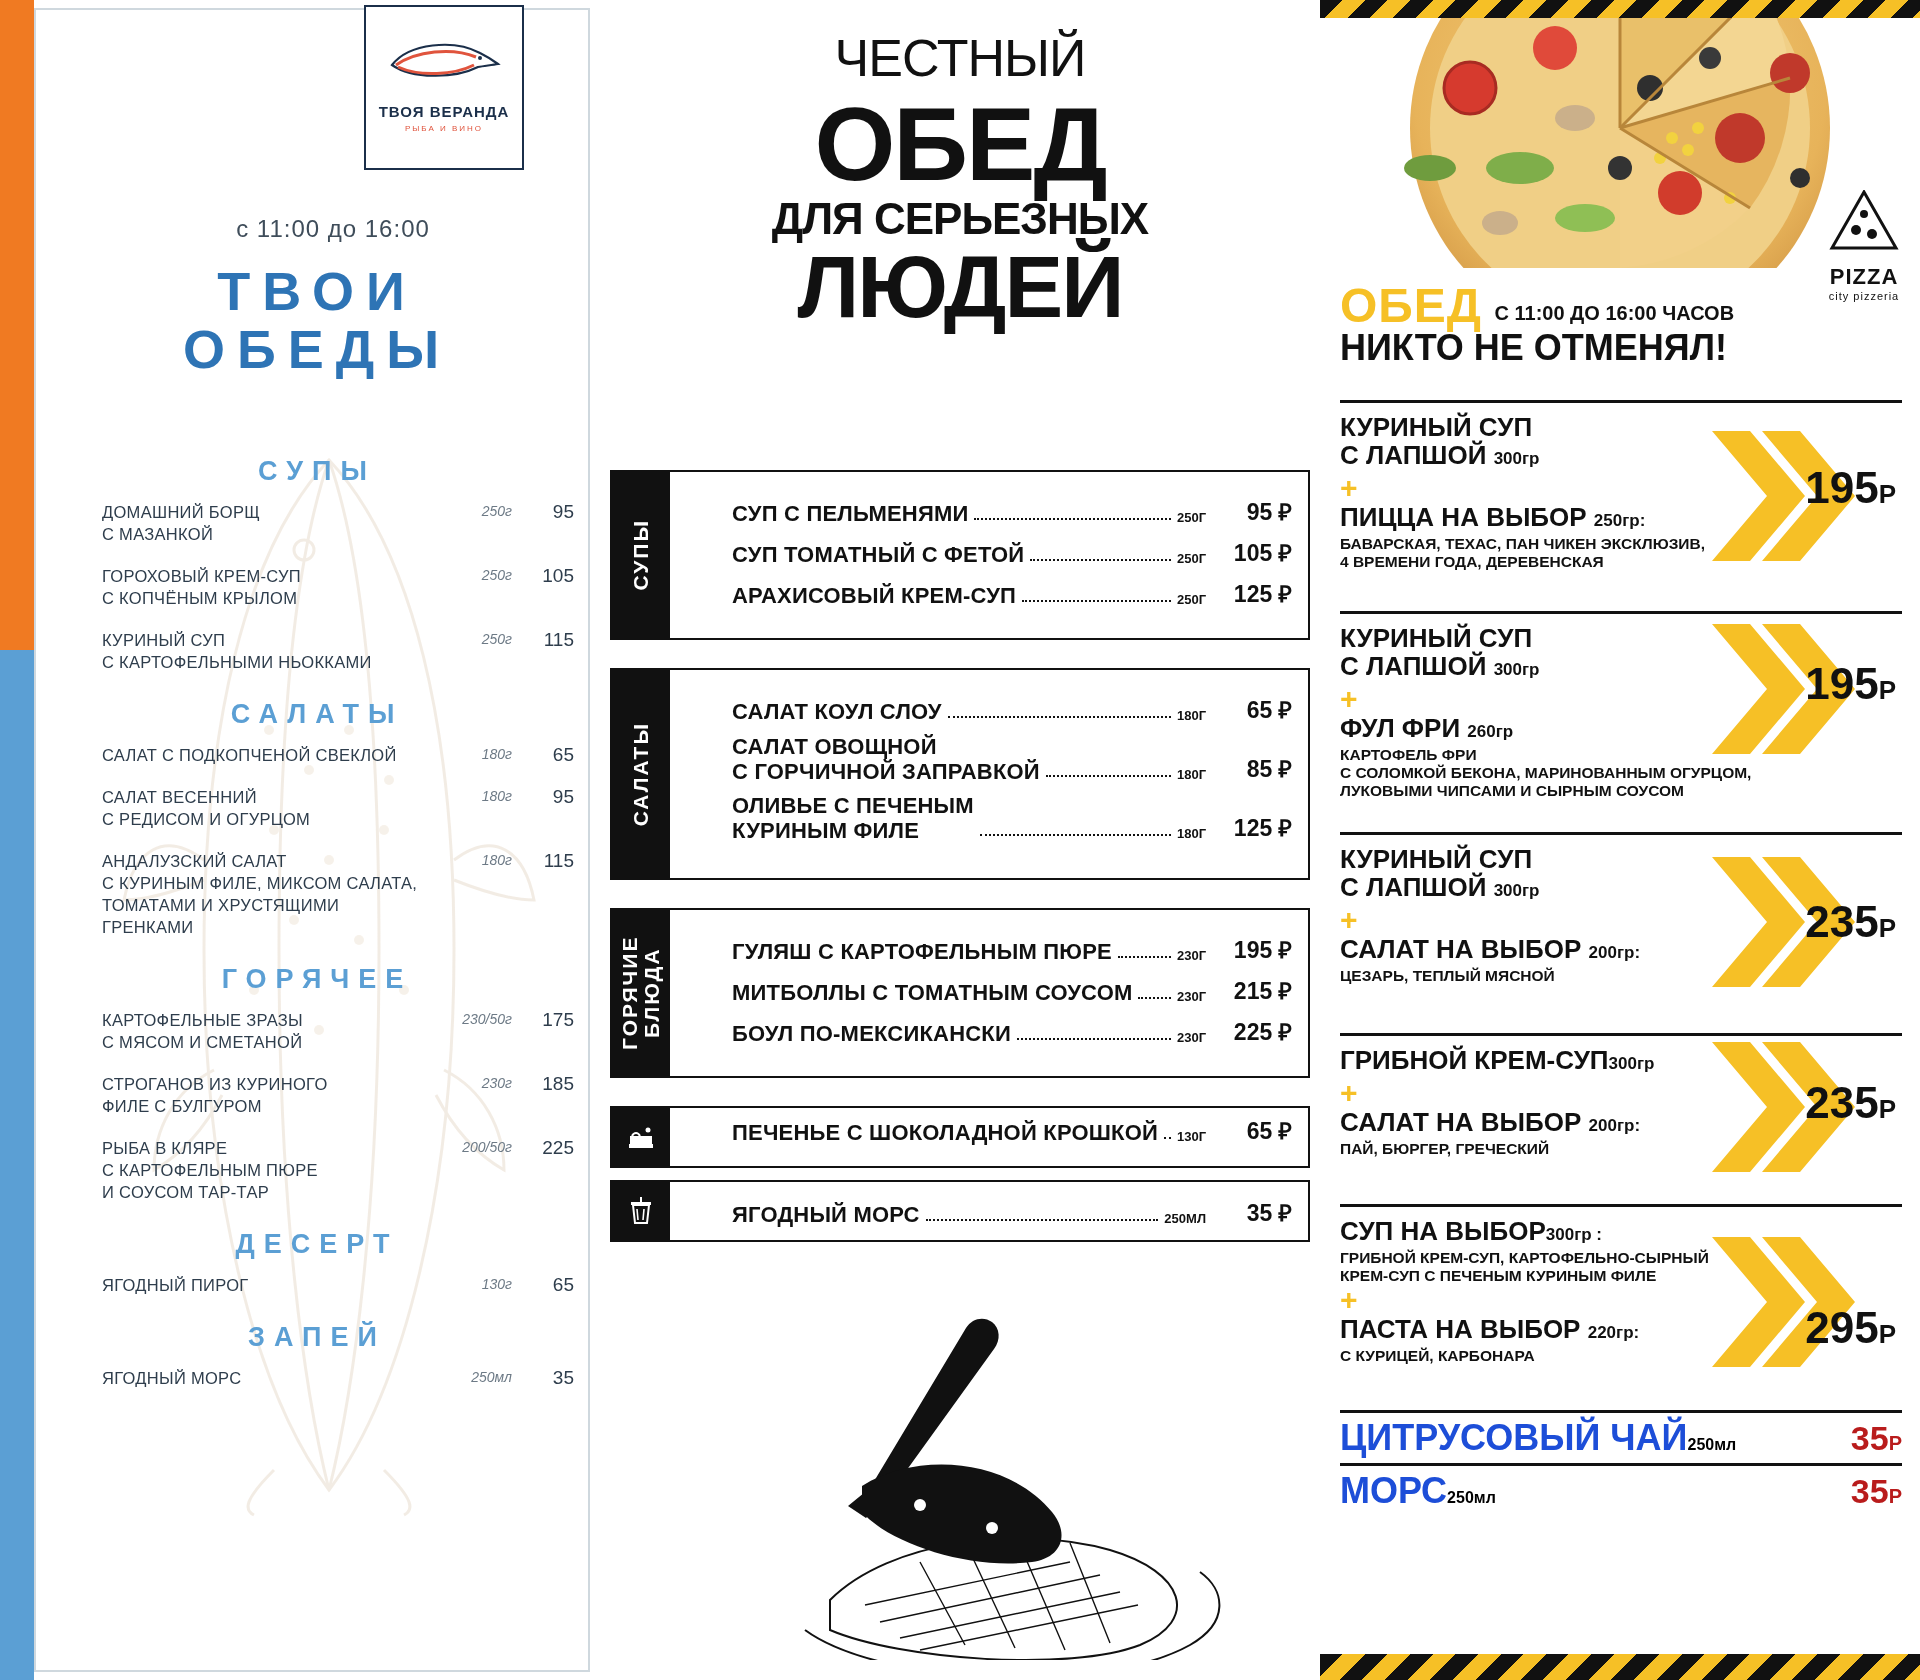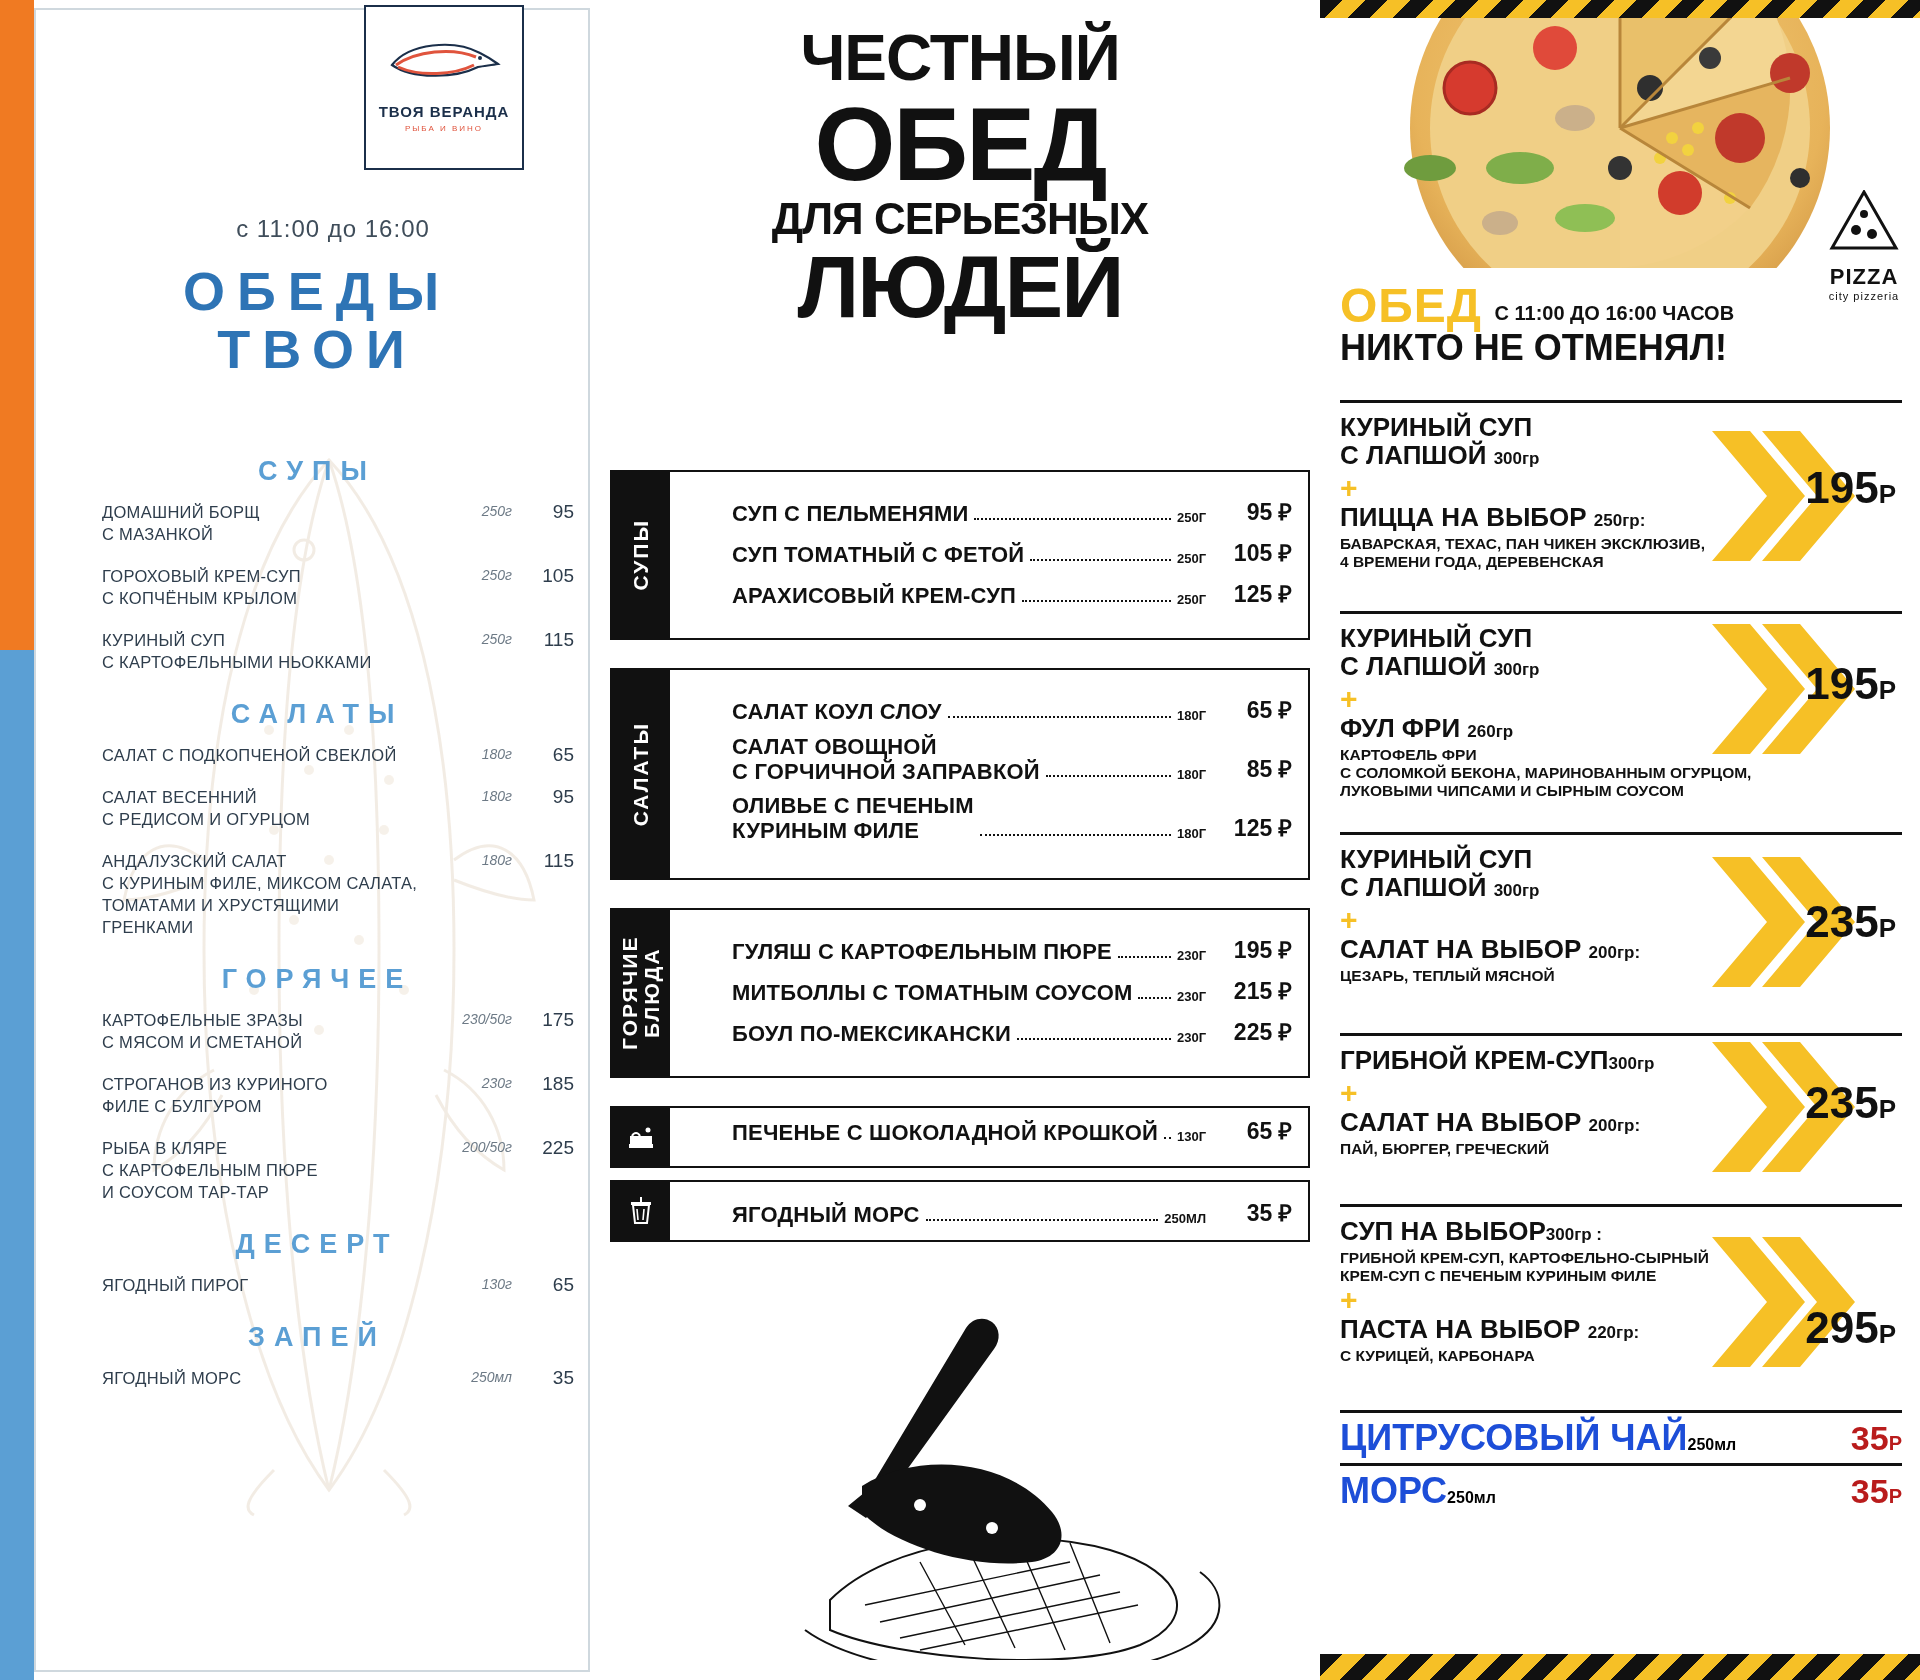--- a/index.html
+++ b/index.html
@@ -33,21 +33,21 @@
   .p1-list{position:relative;padding:0 26px 0 26px;}
   .p1-row{display:flex;align-items:flex-start;margin-bottom:20px;margin-left:42px;}
   .p1-name{flex:1;font-size:16.5px;color:#2e3d4c;line-height:22px;letter-spacing:.3px;}
   .p1-wt{width:80px;text-align:right;font-size:14px;color:#6d7a86;font-style:italic;padding-top:2px;}
   .p1-price{width:62px;text-align:right;font-size:19px;color:#2e3d4c;padding-top:0px;}
   .p1-content{position:absolute;left:0;top:430px;width:566px;}
 
   
   .panel2{position:relative;width:720px;height:1680px;background:#ffffff;}
   .p2-head{position:absolute;left:0;top:20px;width:720px;text-align:center;color:#111;}
-  .p2-l1{font-size:64px;font-weight:bold;letter-spacing:-1px;line-height:76px;}
+  .p2-l1{font-size:52px;font-weight:normal;letter-spacing:-1px;line-height:76px;}
   .p2-l2{font-size:104px;font-weight:bold;line-height:96px;letter-spacing:-2px;}
   .p2-l3{font-size:44px;font-weight:bold;line-height:54px;letter-spacing:-1px;}
   .p2-l4{font-size:88px;font-weight:bold;line-height:82px;letter-spacing:-2px;}
 
   .blk{position:absolute;left:10px;width:700px;border:2px solid #111;box-sizing:border-box;display:flex;background:#fff;}
   .blk-tab{width:58px;background:#111;color:#fff;display:flex;align-items:center;justify-content:center;}
   .blk-tab span{writing-mode:vertical-rl;transform:rotate(180deg);font-weight:bold;font-size:21px;letter-spacing:2px;text-align:center;line-height:22px;}
   .blk-body{flex:1;padding:14px 16px 14px 22px;}
   .it{display:flex;align-items:flex-end;margin:9px 0;}
   .it-name{font-weight:bold;font-size:22px;color:#111;letter-spacing:.2px;white-space:nowrap;margin-left:40px;}
@@ -106,22 +106,22 @@
           <path d="M12 34 C32 20, 68 16, 92 26" fill="none" stroke="#e0543d" stroke-width="3"></path>
           <path d="M14 36 C36 46, 70 44, 90 34" fill="none" stroke="#e0543d" stroke-width="3"></path>
           <circle cx="96" cy="27" r="2" fill="#1b2f4a"></circle>
         </svg>
         <div class="logo-title">ТВОЯ ВЕРАНДА</div>
         <div class="logo-sub">РЫБА И ВИНО</div>
       </div>
 
       <div class="p1-hours">с 11:00 до 16:00</div>
       <div class="p1-title">
+        <div>ТВОИ</div>
         <div>ОБЕДЫ</div>
-        <div>ТВОИ</div>
       </div>
 
       <svg class="fish-wm" viewBox="0 0 470 1090">
         <g fill="none" stroke="#e9ddcf" stroke-width="3">
           <path d="M235 30 C150 120, 110 300, 110 520 C110 760, 160 960, 235 1060 C310 960, 360 760, 360 520 C360 300, 320 120, 235 30 Z"></path>
           <path d="M235 30 C200 130, 185 300, 185 520 C185 780, 210 960, 235 1060"></path>
           <path d="M235 30 C270 130, 285 300, 285 520 C285 780, 260 960, 235 1060"></path>
           <path d="M110 430 C70 400, 40 420, 30 470 C55 470, 85 460, 110 450"></path>
           <path d="M360 430 C400 400, 430 420, 440 470 C415 470, 385 460, 360 450"></path>
           <path d="M120 640 C80 660, 60 700, 60 740 C95 720, 115 690, 128 665"></path>

